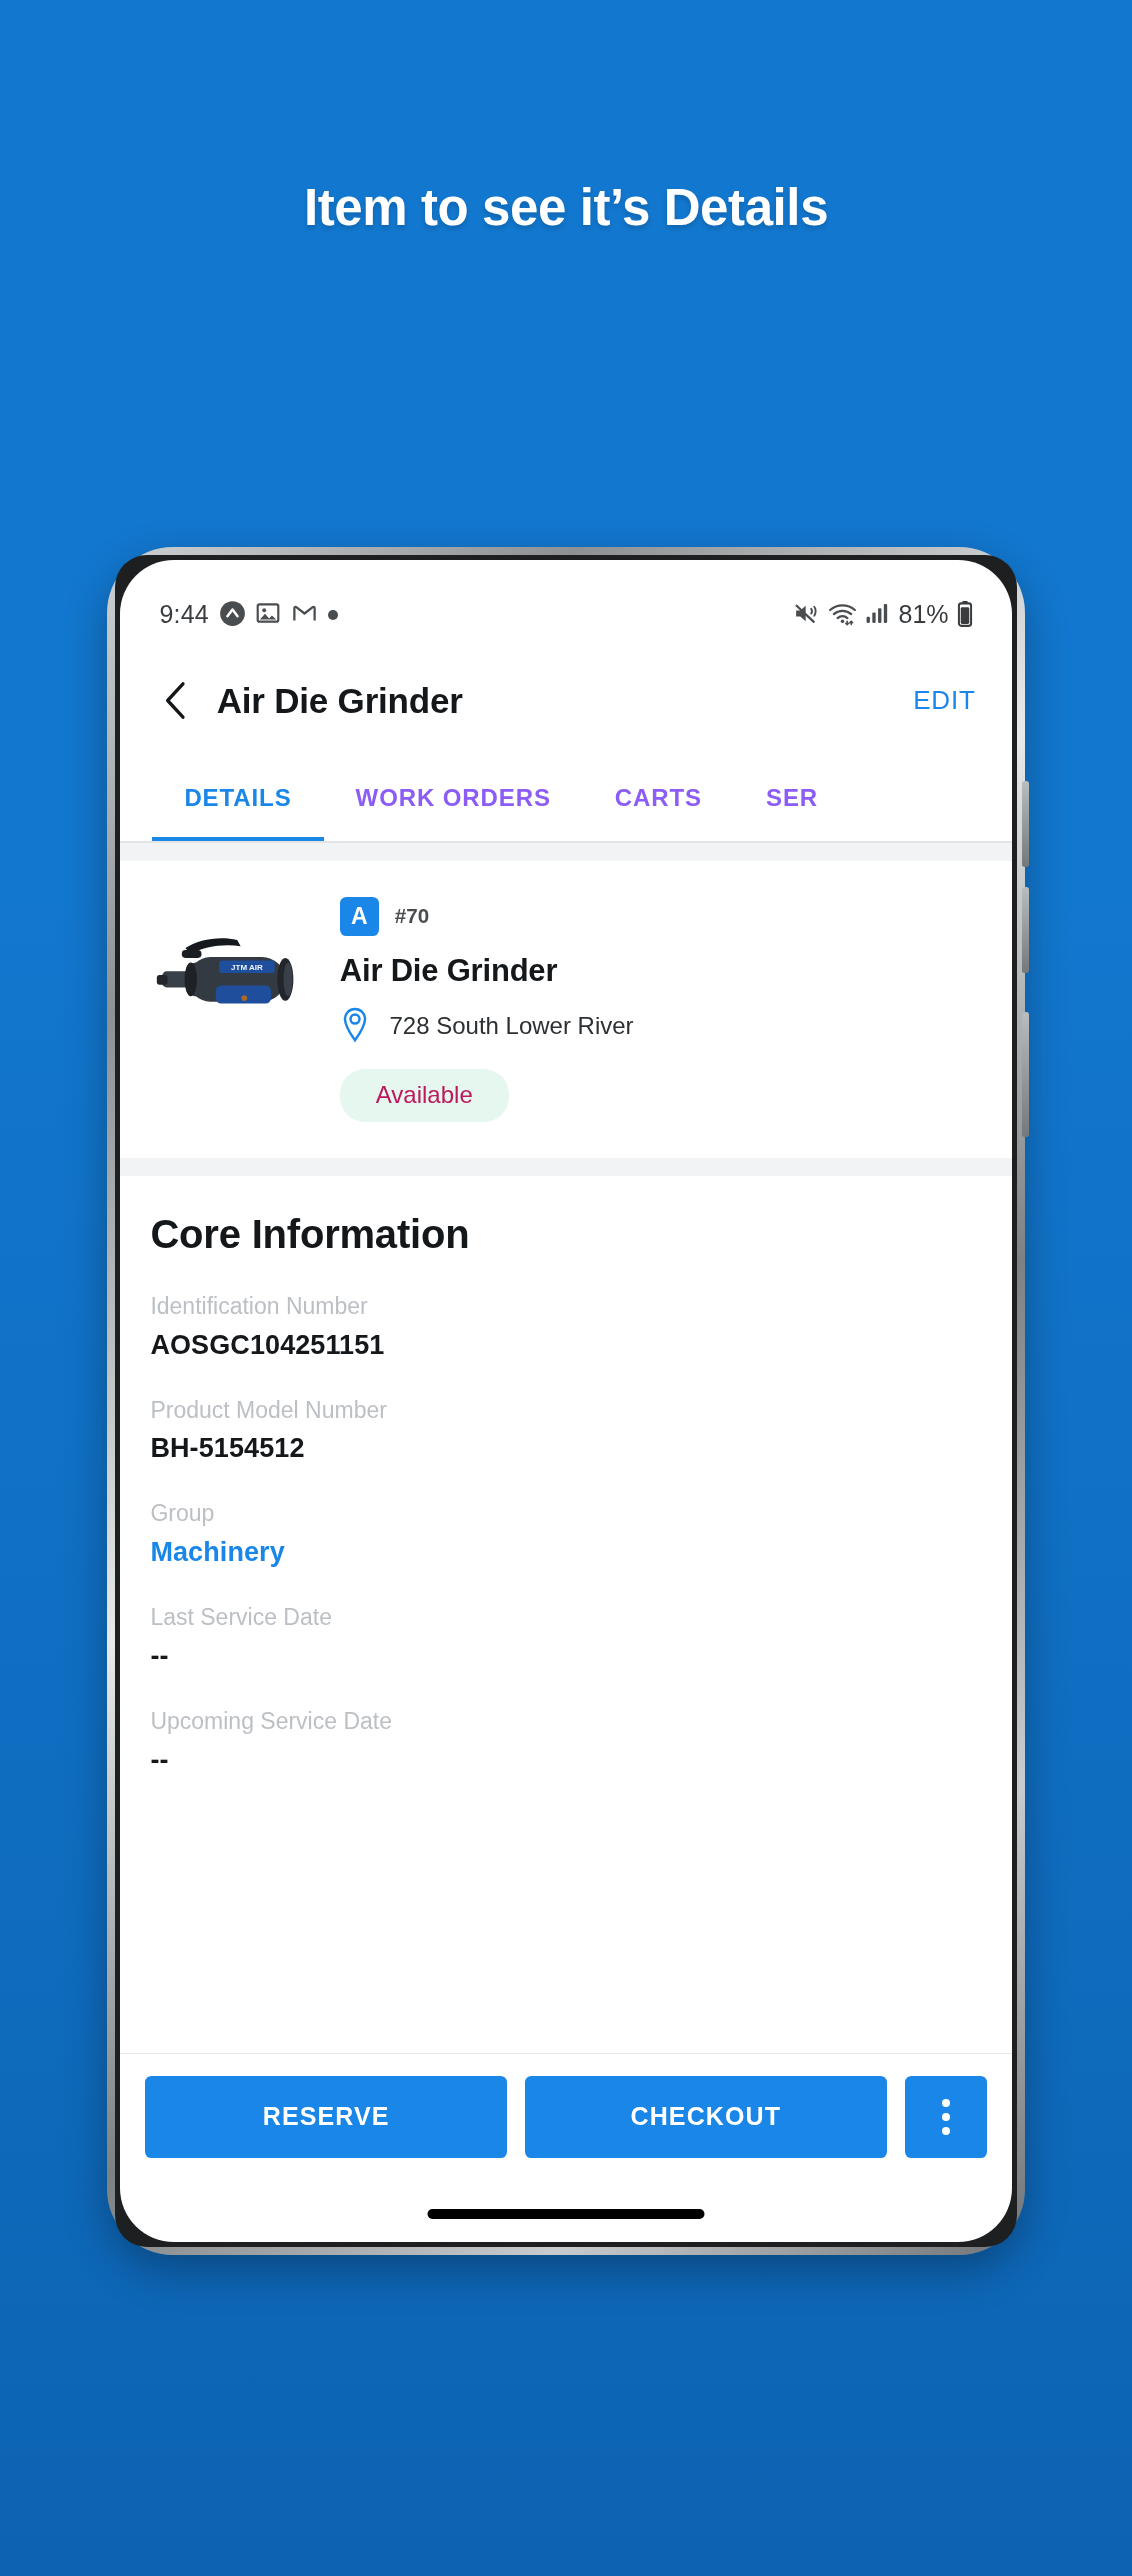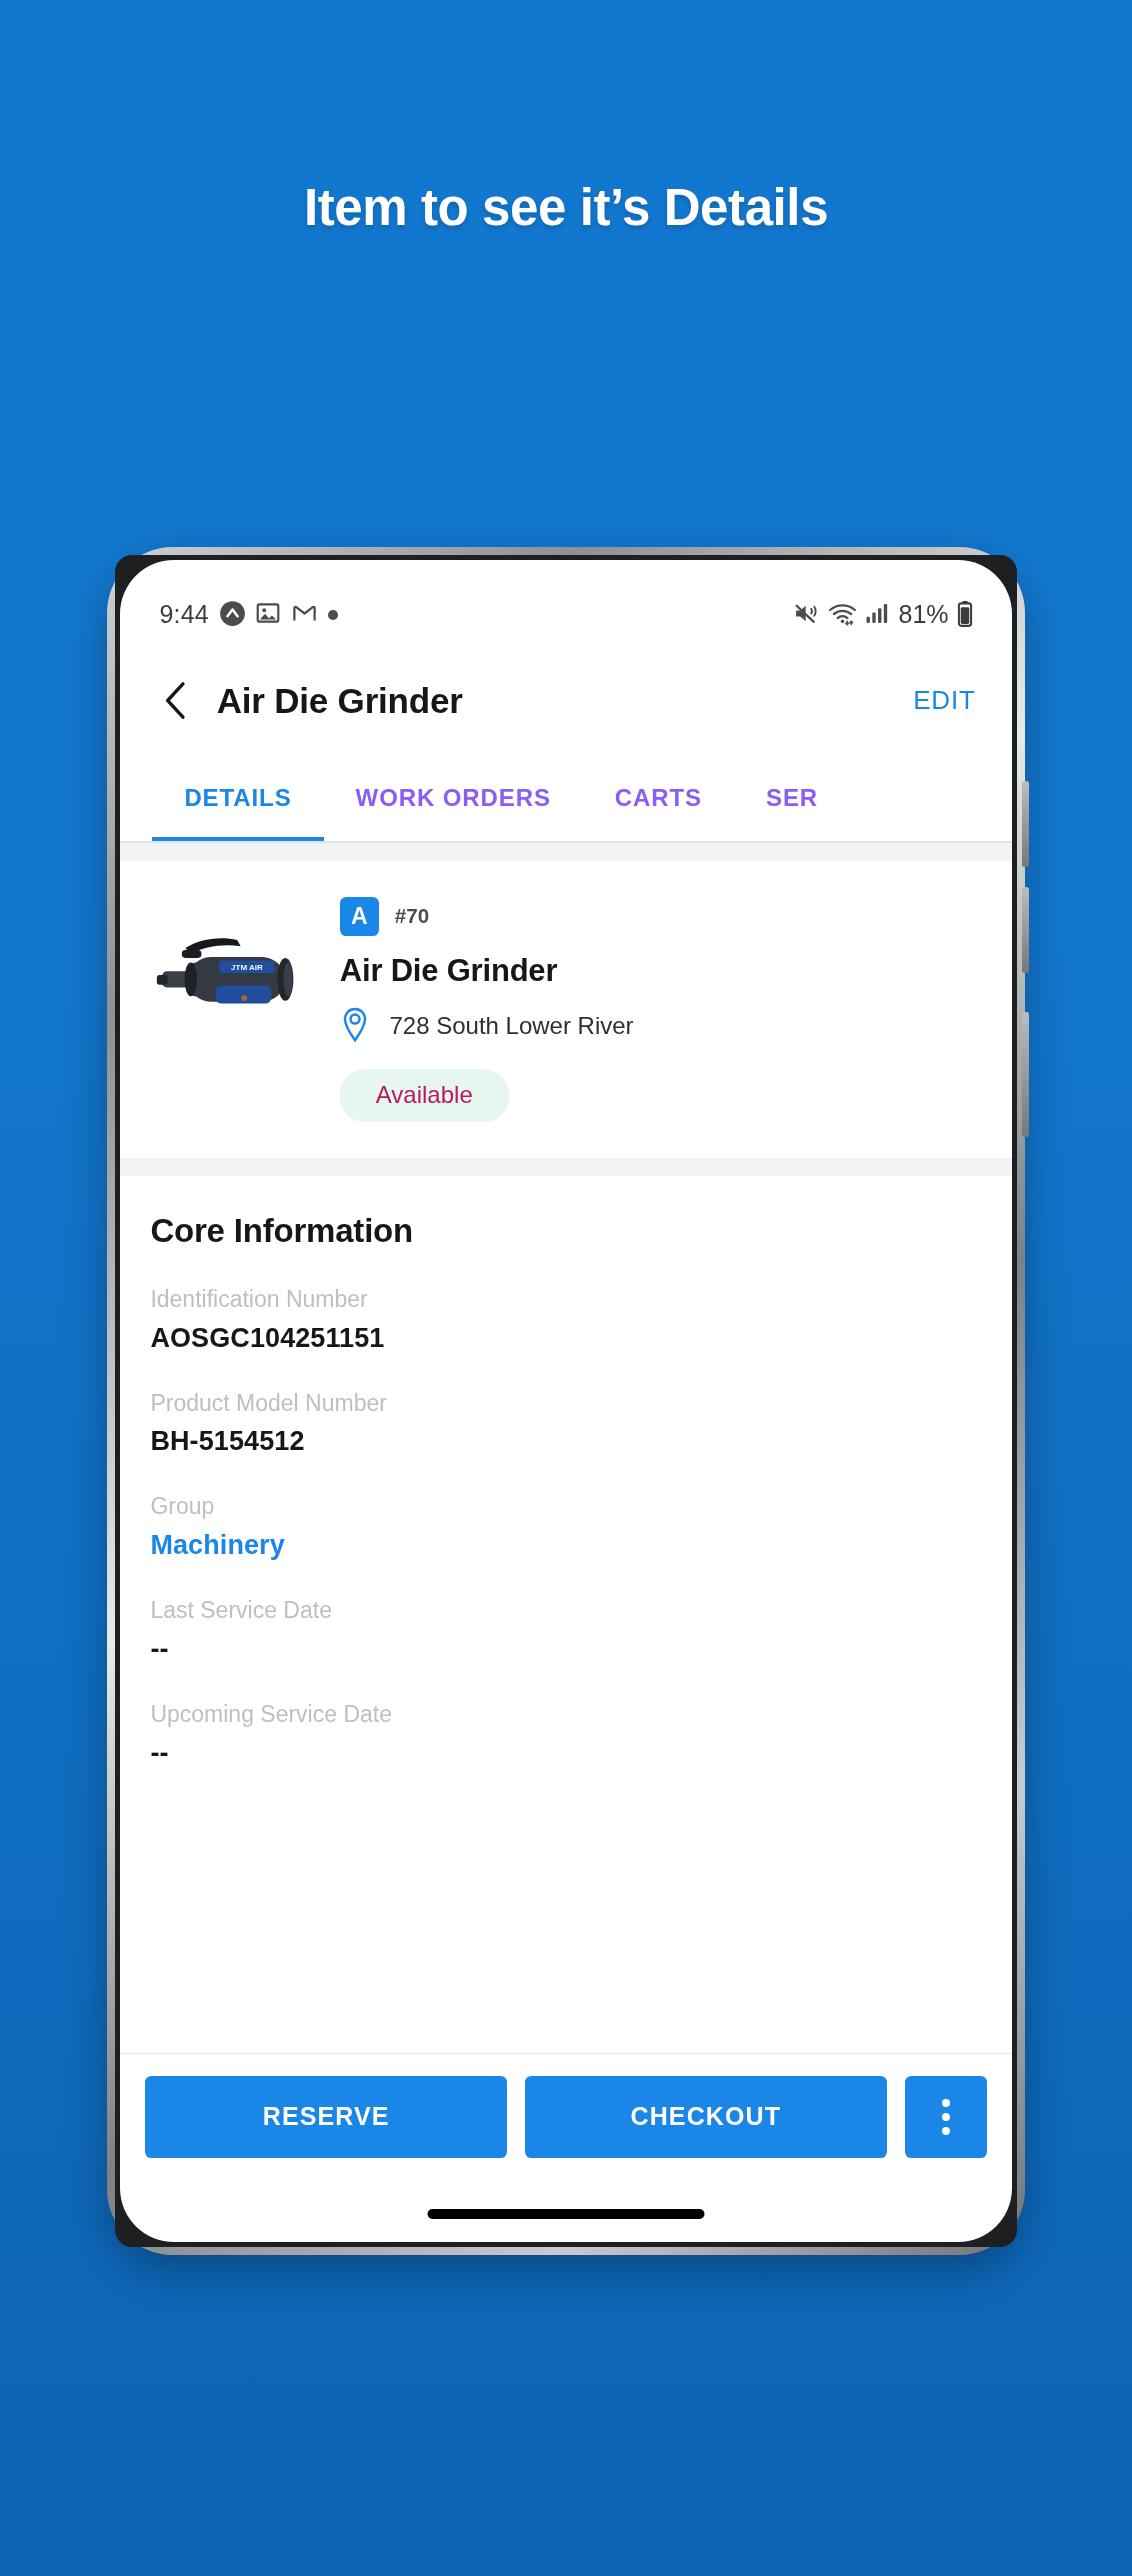--- a/index.html
+++ b/index.html
@@ -32,21 +32,21 @@
     position: absolute;
     left: 107px; top: 547px;
     width: 918px; height: 1708px;
     border-radius: 66px;
     background: linear-gradient(135deg,#cfd2d4 0%, #8d9193 18%, #e7e9ea 42%, #7d8183 62%, #c9ccce 82%, #6f7375 100%);
     padding: 8px;
     box-shadow: 0 16px 43px rgba(0,0,0,0.30);
   }
   .phone-inner {
     width: 100%; height: 100%;
-    border-radius: 17px;
+    border-radius: 32px;
     background: #1d1f21;
     padding: 5.4px;
     position: relative;
   }
   .screen {
     width: 100%; height: 100%;
     border-radius: 54px;
     background: #ffffff;
     overflow: hidden;
     position: relative;
@@ -181,21 +181,21 @@
     border-radius: 25px;
     padding: 12.5px 36px;
   }
 
   
   .section {
     background: #ffffff;
     padding: 36px 36px 23px 30px;
   }
   .section-title {
-    font-size: 33px;
+    font-size: 40px;
     font-weight: bold;
     color: #15181b;
     letter-spacing: -0.2px;
   }
   .field { margin-top: 36px; }
   .field-label {
     font-size: 23px;
     color: #bcc0c4;
     margin-bottom: 9.8px;
   }

